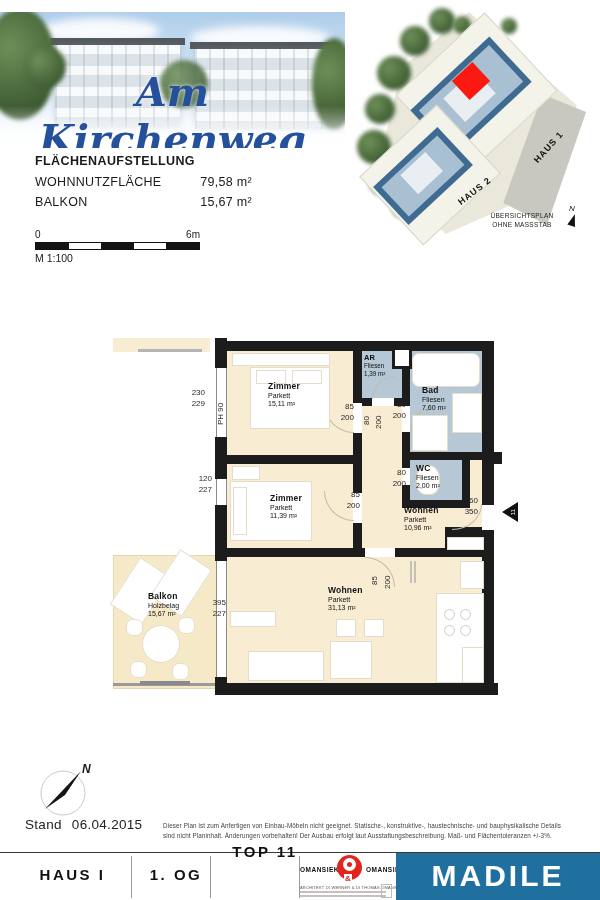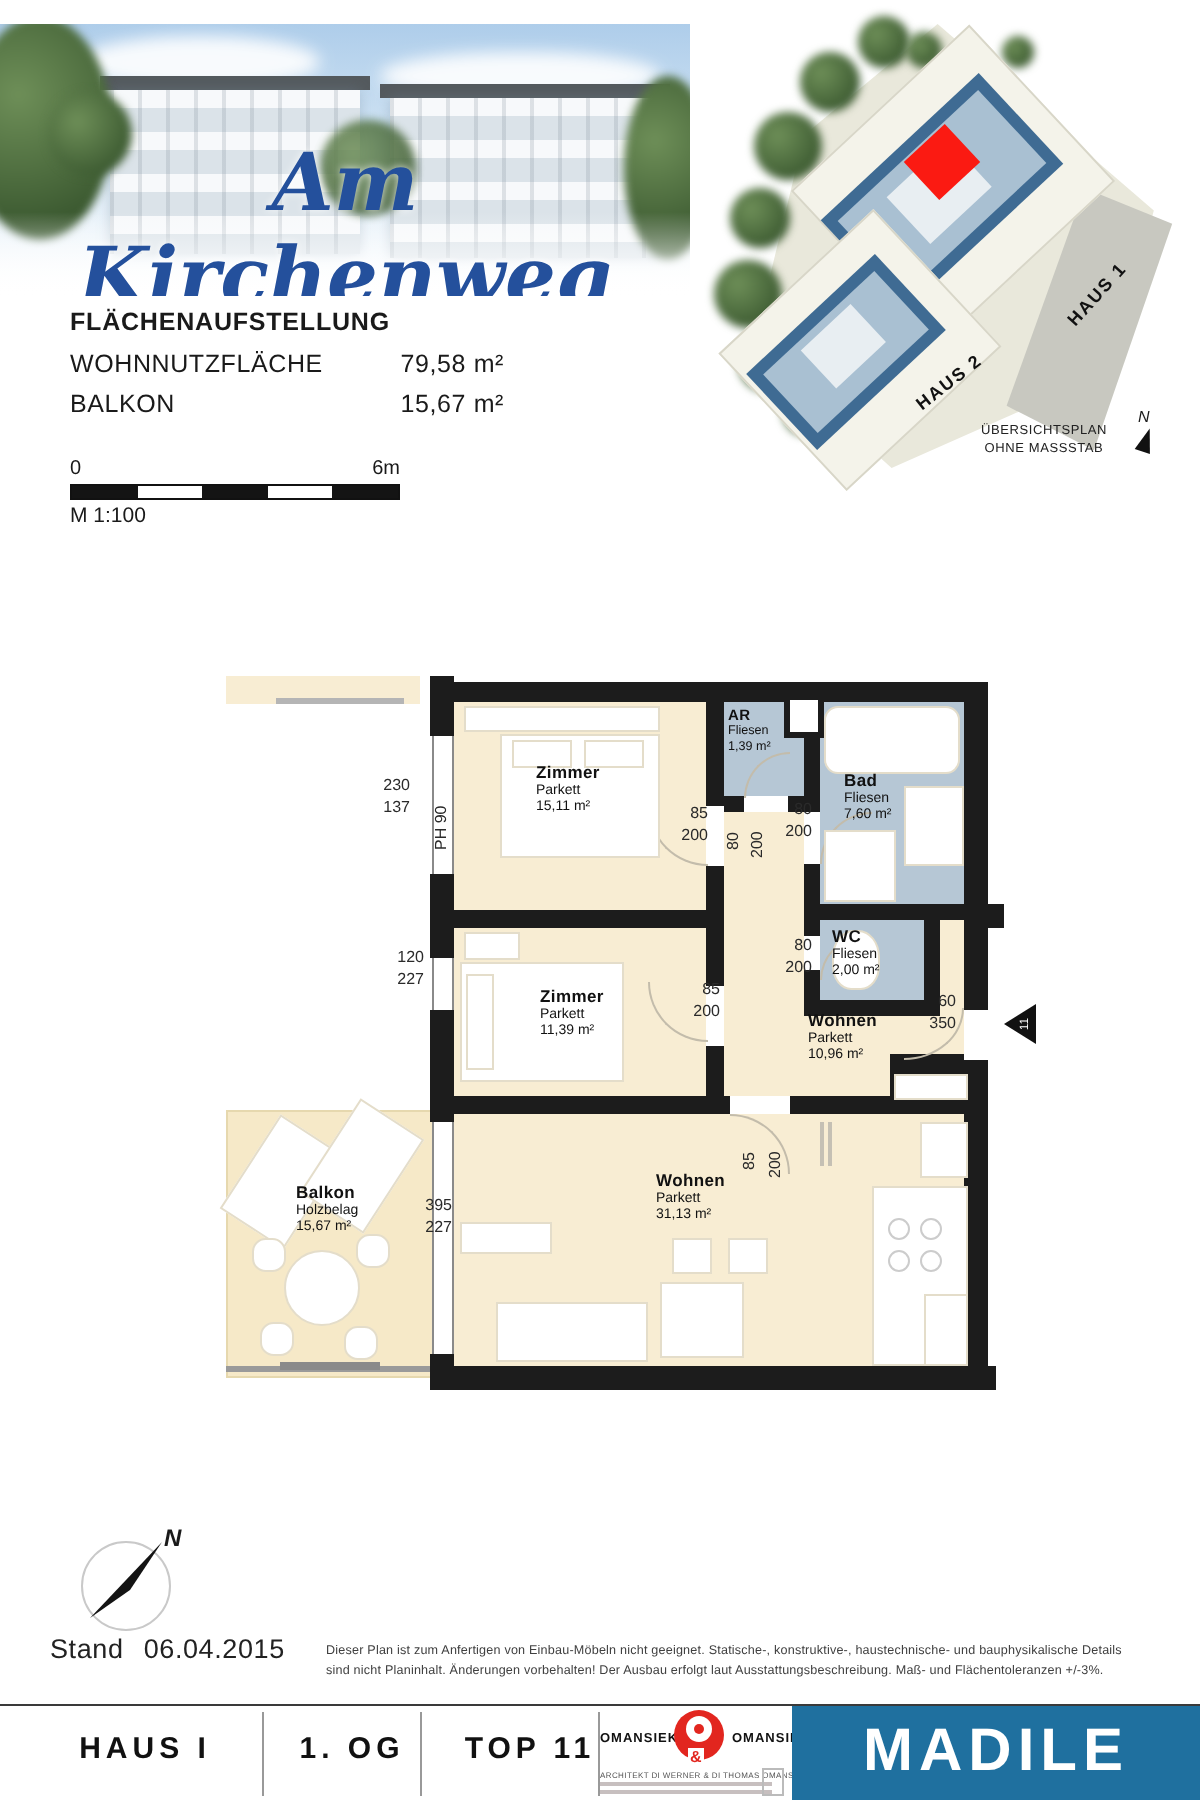--- a/index.html
+++ b/index.html
@@ -274,21 +274,21 @@
         <s>31,13 m²</s>
     </div>
     <div class="a lab" style="left:38px;top:266px">
       <b>Balkon</b>
         <s>Holzbelag</s>
         <s>15,67 m²</s>
     </div>
 
     <div class="a dim" style="left:57px;top:62px;width:38px">
       <s>230</s>
-        <s>137</s>
+        <s>229</s>
     </div>
     <div class="a vdim" style="left:106px;top:100px">PH 90</div>
     <div class="a dim" style="left:218px;top:76px;width:26px">
       <s>85</s>
         <s>200</s>
     </div>
     <span class="a vdim" style="left:252px;top:100px">80</span>
     <span class="a vdim" style="left:264px;top:104px">200</span>
     <div class="a dim" style="left:272px;top:74px;width:24px">
       <s>80</s>
@@ -334,21 +334,21 @@
   <div class="a disc" style="left:163px;top:821px;width:428px">
     <span>Dieser Plan ist zum Anfertigen von Einbau-Möbeln nicht geeignet. Statische-, konstruktive-, haustechnische- und bauphysikalische Details</span><br>
     <span>sind nicht Planinhalt. Änderungen vorbehalten! Der Ausbau erfolgt laut Ausstattungsbeschreibung. Maß- und Flächentoleranzen +/-3%.</span>
   </div>
 
   <div class="a footRule"></div>
   <div class="a footCell" style="left:25px;top:866px;width:95px">HAUS I</div>
   <i class="a footDiv" style="left:131px"></i>
   <div class="a footCell" style="left:135px;top:866px;width:82px">1. OG</div>
   <i class="a footDiv" style="left:210px"></i>
-  <div class="a footCell" style="left:212px;top:866px;width:106px">TOP 11</div>
+  <div class="a footCell" style="left:212px;top:843px;width:106px">TOP 11</div>
   <i class="a footDiv" style="left:299px"></i>
 
   <div class="a oman" style="left:300px;top:866px;width:34px;text-align:right">OMANSIEK</div>
   <div class="a" style="left:337px;top:855px;width:25px;height:25px;border-radius:50%;background:#e2261f">
     <i class="a" style="left:6px;top:3px;width:13px;height:13px;border-radius:50%;background:#fff"></i>
     <i class="a" style="left:10px;top:7px;width:5px;height:5px;border-radius:50%;background:#e2261f"></i>
   </div>
   <div class="a" style="left:344px;top:874px;font-size:8px;font-weight:bold;color:#e2261f;background:#fff;padding:0 1px">&amp;</div>
   <div class="a oman" style="left:366px;top:866px;width:34px;text-align:left">OMANSIEK</div>
   <div class="a" style="left:300px;top:885px;font-size:4px;color:#555;letter-spacing:.2px">ARCHITEKT DI WERNER &amp; DI THOMAS OMANSIEK</div>

